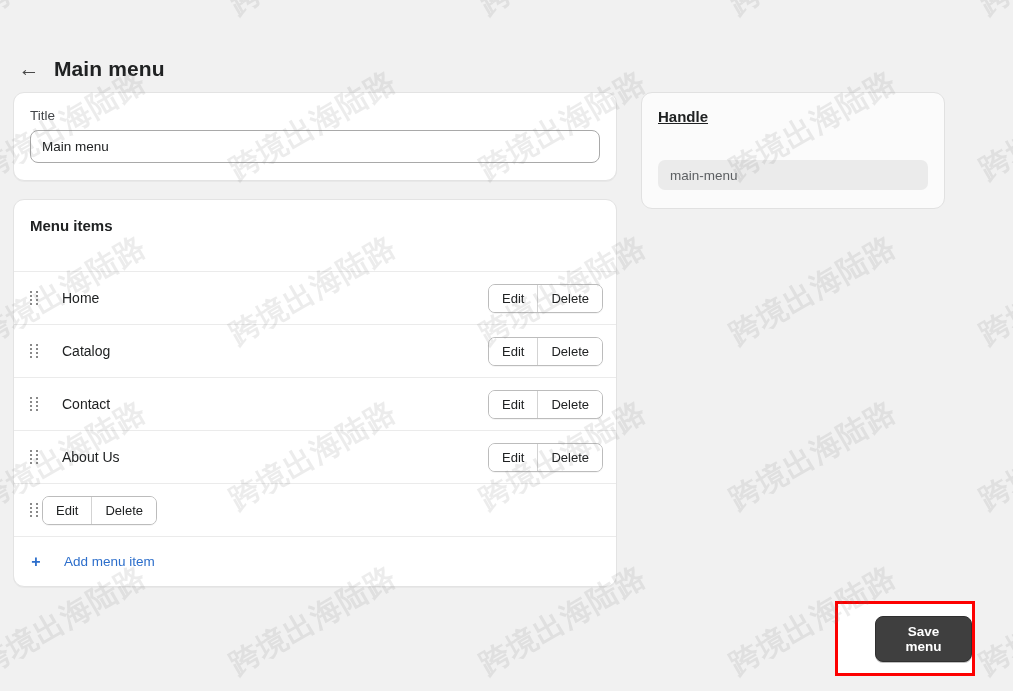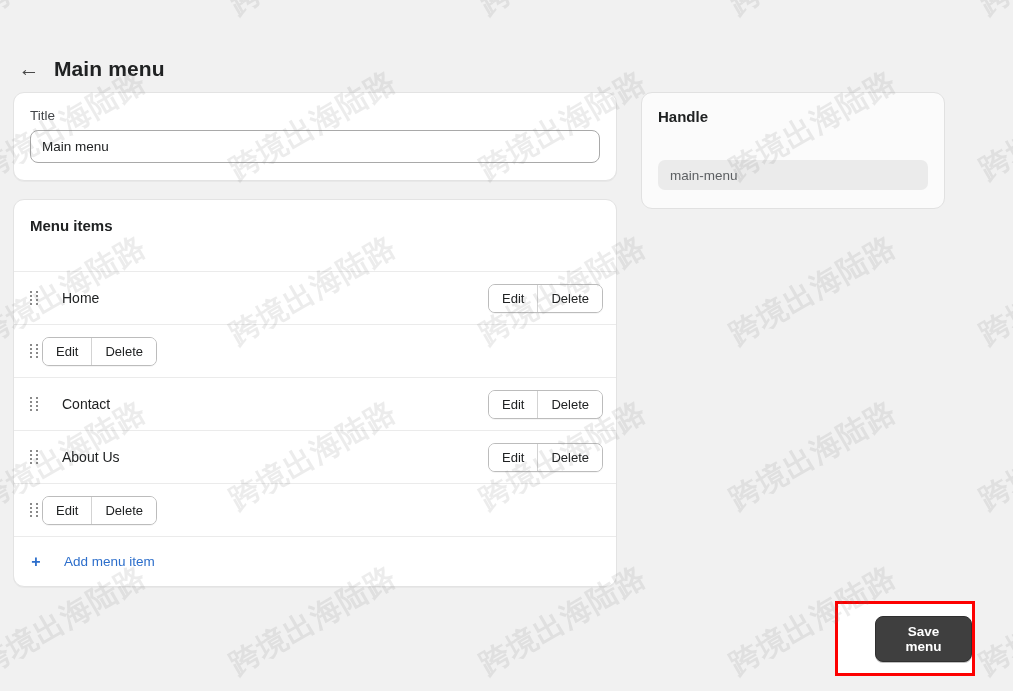--- a/index.html
+++ b/index.html
@@ -193,21 +193,21 @@
     text-align: center;
     flex: none;
   }
   #add-label {
     color: #2c6ecb;
     font-size: 13.5px;
     margin-left: 22px;
   }
 
   
-  #handle-card { padding: 15px 16px 18px 16px; }
+  #handle-card { padding: 15px 16px 18px 16px; text-decoration: underline; }
   #handle-heading {
     font-size: 15px;
     font-weight: 600;
     color: #202223;
     margin-bottom: 17px;
   }
   #handle-desc {
     font-size: 13.5px;
     line-height: 21px;
     color: #43464a;
@@ -343,20 +343,21 @@
           <span class="drag-handle">
             <i></i>
               <i></i>
               <i></i>
               <i></i>
               <i></i>
               <i></i>
               <i></i>
               <i></i>
           </span>
+          <span class="row-label">Catalog</span>
           <span class="btn-group">
             <button>Edit</button>
             <button>Delete</button>
           </span>
         </div>
 
         <div class="menu-row">
           <span class="drag-handle">
             <i></i>
               <i></i>

